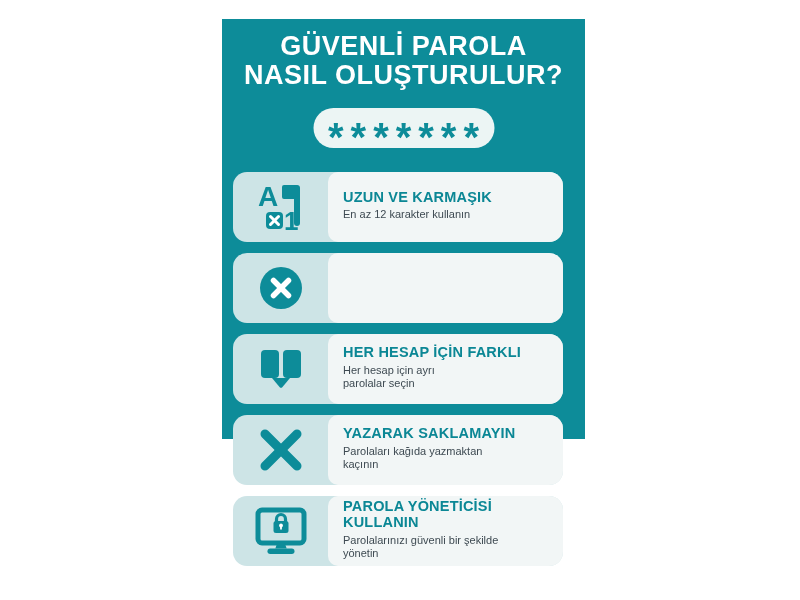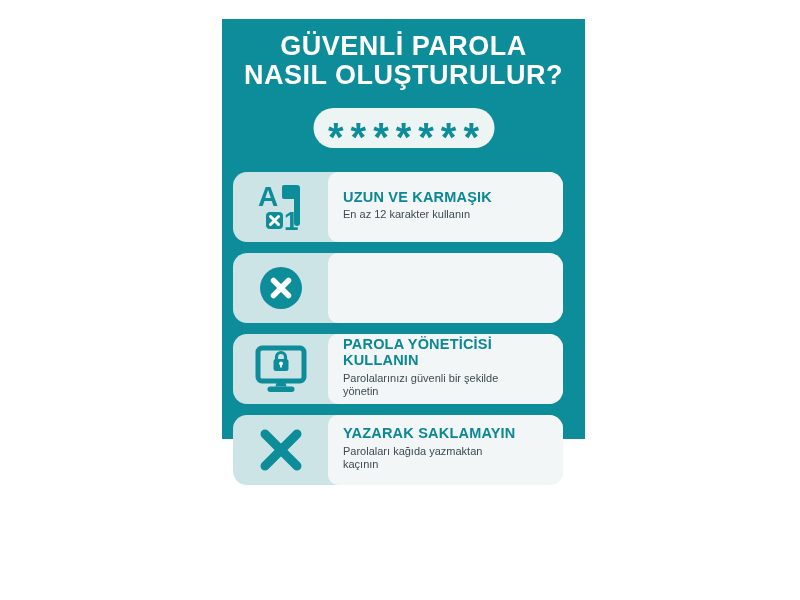--- a/index.html
+++ b/index.html
@@ -134,20 +134,48 @@
         <svg width="44" height="44" viewBox="0 0 44 44">
           <circle cx="22" cy="22" r="21" fill="currentColor"></circle>
           <line x1="14.5" y1="14.5" x2="29.5" y2="29.5" stroke="#ffffff" stroke-width="5.5" stroke-linecap="round"></line>
           <line x1="29.5" y1="14.5" x2="14.5" y2="29.5" stroke="#ffffff" stroke-width="5.5" stroke-linecap="round"></line>
         </svg>
       </div>
       <div class="text-area">
       </div>
     </div>
 
+    <div class="card">
+      <div class="icon-area">
+        <svg width="46" height="42" viewBox="0 0 46 42">
+          <rect x="3" y="2" width="18" height="28" rx="4" fill="currentColor"></rect>
+          <rect x="25" y="2" width="18" height="28" rx="4" fill="currentColor"></rect>
+          <path d="M14,30 h18 l-7.5,9 a2,2 0 0 1 -3,0 z" fill="currentColor"></path>
+        </svg>
+      </div>
+      <div class="text-area">
+        <div class="card-title">HER HESAP İÇİN FARKLI</div>
+        <div class="card-desc">Her hesap için ayrı
+parolalar seçin</div>
+      </div>
+    </div>
+
+    <div class="card">
+      <div class="icon-area">
+        <svg width="48" height="48" viewBox="0 0 48 48">
+          <line x1="8" y1="8" x2="40" y2="40" stroke="currentColor" stroke-width="9" stroke-linecap="round"></line>
+          <line x1="40" y1="8" x2="8" y2="40" stroke="currentColor" stroke-width="9" stroke-linecap="round"></line>
+        </svg>
+      </div>
+      <div class="text-area">
+        <div class="card-title">YAZARAK SAKLAMAYIN</div>
+        <div class="card-desc">Parolaları kağıda yazmaktan
+kaçının</div>
+      </div>
+    </div>
 
     <div class="card">
       <div class="icon-area">
         <svg width="54" height="48" viewBox="0 0 54 48">
           <rect x="4" y="3" width="46" height="33" rx="4" fill="none" stroke="currentColor" stroke-width="5"></rect>
           <path d="M22.5,15 v-3 a4.5,4.5 0 0 1 9,0 v3" fill="none" stroke="currentColor" stroke-width="3.2"></path>
           <rect x="19.5" y="14" width="15" height="12" rx="2.5" fill="currentColor"></rect>
           <circle cx="27" cy="18.5" r="1.9" fill="#ffffff"></circle>
           <rect x="26.1" y="18.5" width="1.8" height="4.2" rx="0.9" fill="#ffffff"></rect>
           <path d="M23.5,35.5 h7 l2.2,6 h-11.4 z" fill="currentColor"></path>
@@ -155,28 +183,14 @@
         </svg>
       </div>
       <div class="text-area">
         <div class="card-title">PAROLA YÖNETİCİSİ
 KULLANIN</div>
         <div class="card-desc">Parolalarınızı güvenli bir şekilde
 yönetin</div>
       </div>
     </div>
 
-    <div class="card">
-      <div class="icon-area">
-        <svg width="48" height="48" viewBox="0 0 48 48">
-          <line x1="8" y1="8" x2="40" y2="40" stroke="currentColor" stroke-width="9" stroke-linecap="round"></line>
-          <line x1="40" y1="8" x2="8" y2="40" stroke="currentColor" stroke-width="9" stroke-linecap="round"></line>
-        </svg>
-      </div>
-      <div class="text-area">
-        <div class="card-title">YAZARAK SAKLAMAYIN</div>
-        <div class="card-desc">Parolaları kağıda yazmaktan
-kaçının</div>
-      </div>
-    </div>
-
   </div>
 </div>
 
 </body></html>

